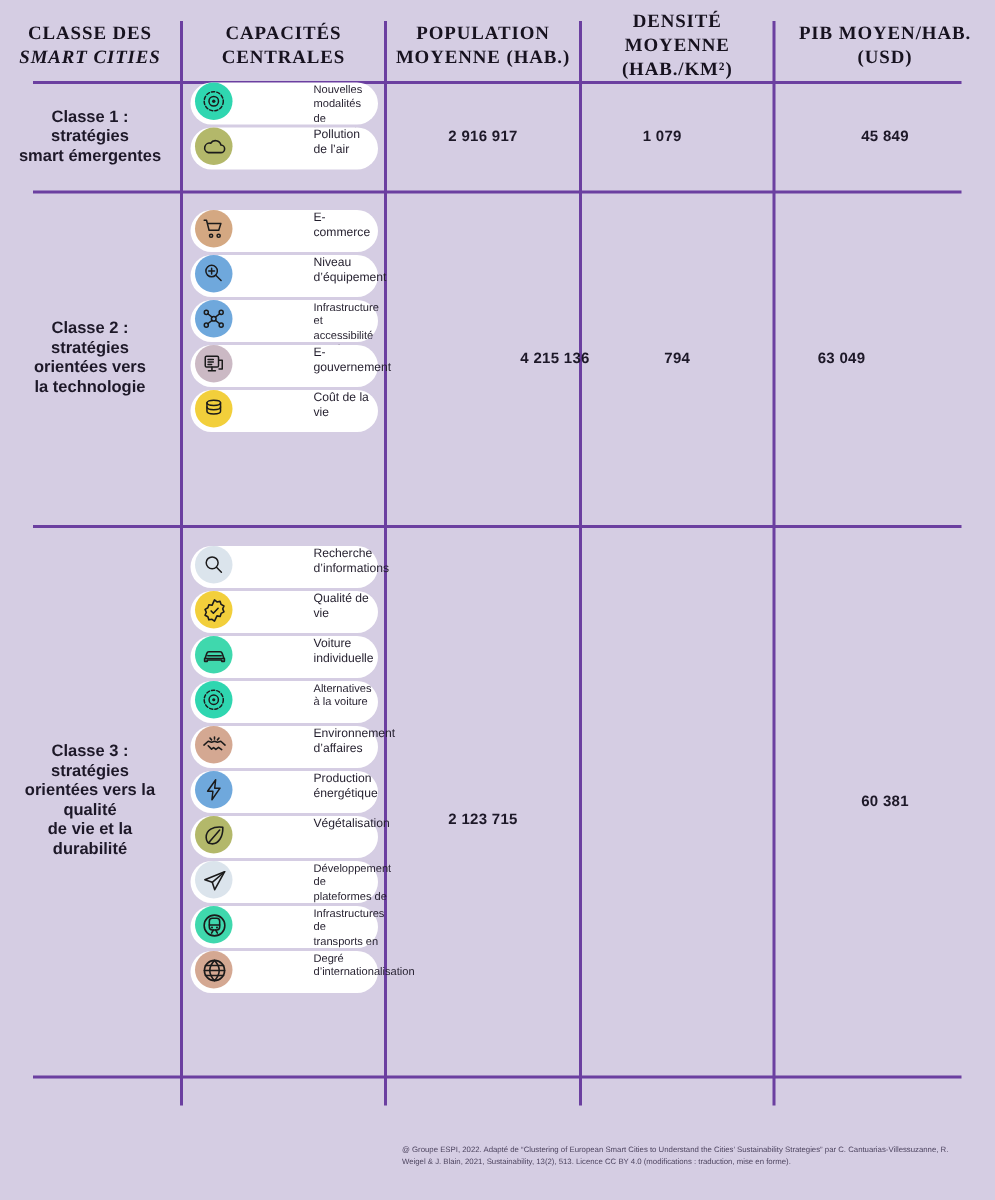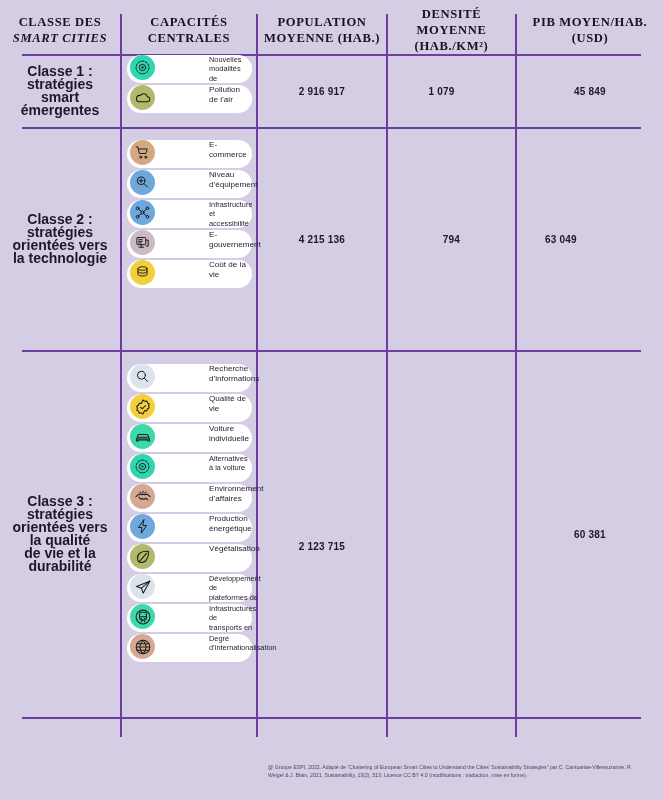--- a/index.html
+++ b/index.html
@@ -28,21 +28,21 @@
     line-height:16px;
     color:#17121f;
   }
   .hdr .t .it{font-style:italic;}
 
   
   .classlabel{
     position:absolute;left:0;width:120px;
     display:flex;align-items:center;justify-content:center;
     text-align:center;
-    font-size:14px;font-weight:700;line-height:13px;
+    font-size:11px;font-weight:700;line-height:13px;
     color:#1d1828;
     padding:0 8px;box-sizing:border-box;
   }
 
   
   .num{
     position:absolute;
     display:flex;align-items:center;justify-content:center;
     font-size:10px;font-weight:700;color:#1d1828;
     letter-spacing:.2px;
@@ -203,21 +203,21 @@
         <span class="ico" style="background: rgb(242, 207, 59);">
           <svg width="17" height="17" viewBox="0 0 24 24">
             <ellipse cx="12" cy="6.4" rx="6.4" ry="2.5" stroke="#1b1b1b" fill="none" stroke-width="1.4" stroke-linecap="round" stroke-linejoin="round"></ellipse>
             <path d="M5.6 6.4v4c0 1.4 2.9 2.5 6.4 2.5s6.4-1.1 6.4-2.5v-4" stroke="#1b1b1b" fill="none" stroke-width="1.4" stroke-linecap="round" stroke-linejoin="round"></path>
             <path d="M5.6 10.4v4c0 1.4 2.9 2.5 6.4 2.5s6.4-1.1 6.4-2.5v-4" stroke="#1b1b1b" fill="none" stroke-width="1.4" stroke-linecap="round" stroke-linejoin="round"></path>
           </svg>
         </span>
         <span class="lbl">Coût de la vie</span>
       </div>
     </div>
-  <div class="num" style="left:258px;width:128px;top:129px;height:220px;">4 215 136</div>
+  <div class="num" style="left:258px;width:128px;top:129px;height:220px;padding-left:48px;">4 215 136</div>
   <div class="num" style="left:388px;width:127px;top:129px;height:220px;">794</div>
   <div class="num" style="left:488px;width:146px;top:129px;height:220px;">63 049</div>
 
   <div class="classlabel ml" style="top:352px;height:364px;">Classe 3 : stratégies<br>orientées vers la qualité<br>de vie et la durabilité</div>
   <div class="pillwrap" style="top:364px;">
       <div class="pill">
         <span class="ico" style="background: rgb(219, 228, 236);">
           <svg width="17" height="17" viewBox="0 0 24 24">
             <circle cx="10.5" cy="10.2" r="5.6" stroke="#1b1b1b" fill="none" stroke-width="1.4" stroke-linecap="round" stroke-linejoin="round"></circle>
             <path d="M14.6 14.4l4.6 4.6" stroke="#1b1b1b" fill="none" stroke-width="1.4" stroke-linecap="round" stroke-linejoin="round"></path>

